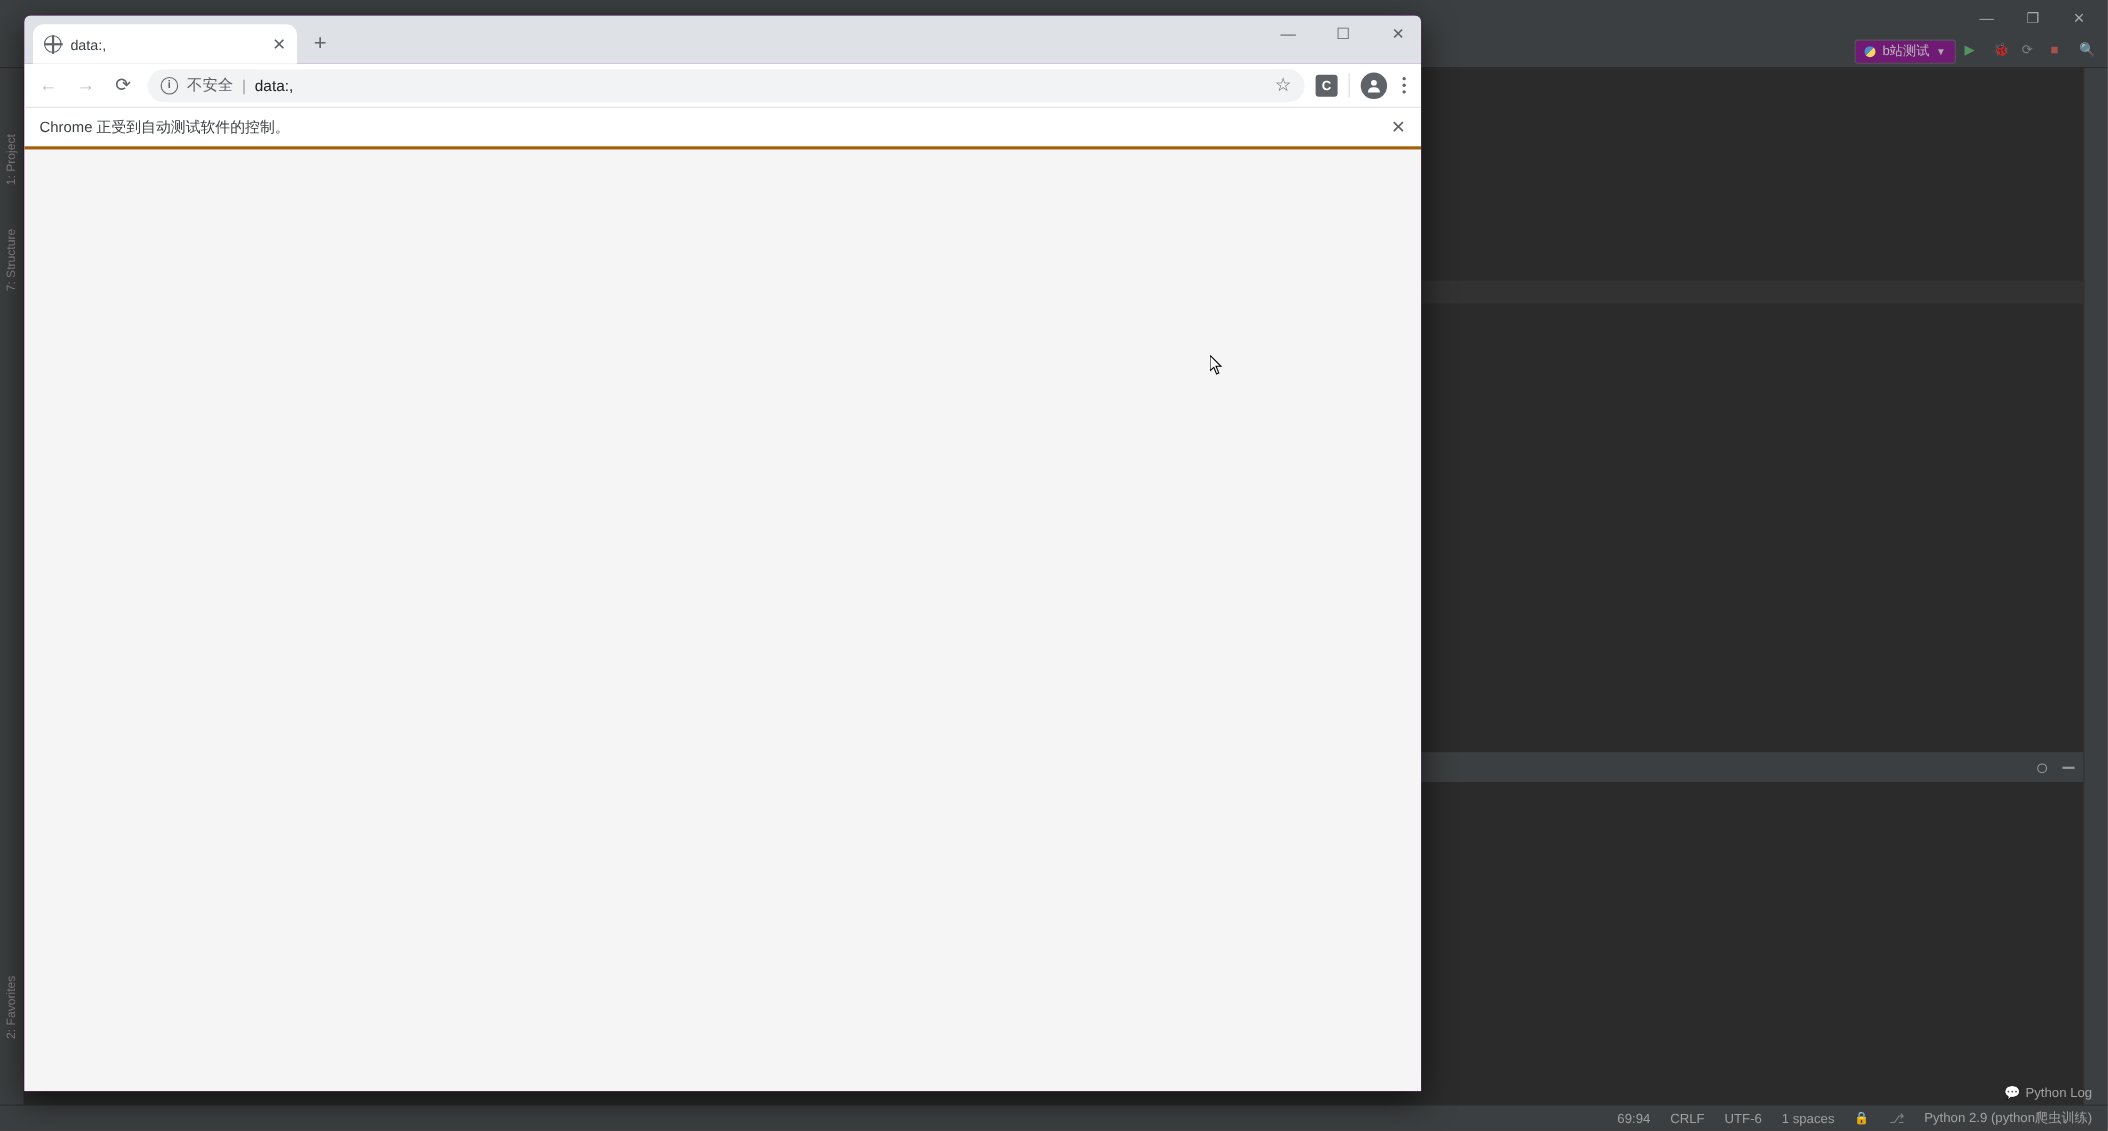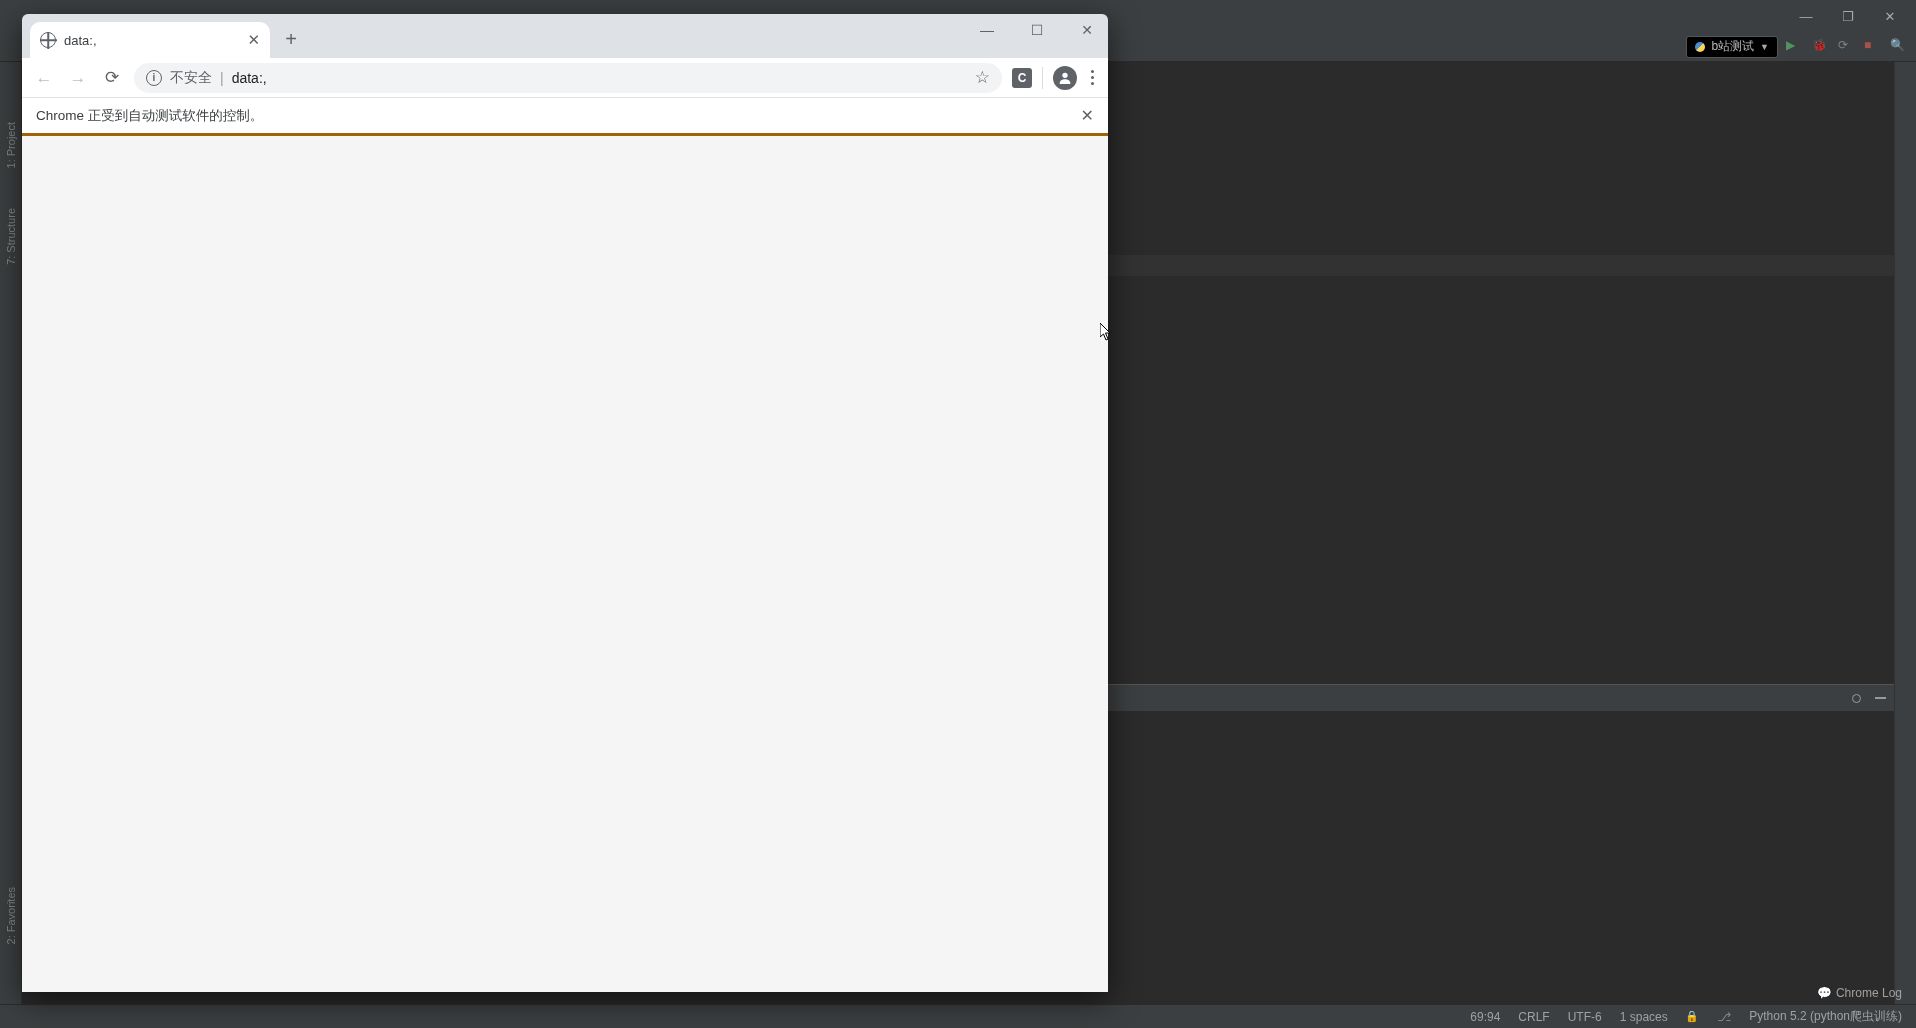--- a/index.html
+++ b/index.html
@@ -42,21 +42,21 @@
   display: flex;
   align-items: center;
   justify-content: flex-end;
   gap: 8px;
   padding: 0 8px;
   color: #bbbbbb;
   font-size: 12px;
 }
 .run-config {
   display: flex; align-items: center; gap: 6px;
-  background: #000000; border: 1px solid #555;
+  background: #701a75; border: 1px solid #555;
   border-radius: 3px; padding: 2px 8px; height: 22px;
 }
 .run-config .py-dot { width:10px;height:10px;border-radius:50%;background:linear-gradient(135deg,#4c8ecc 50%,#f9d55b 50%); }
 .run-config .caret { font-size: 9px; color: #aaa; }
 .ide-toolbtn { width:18px;height:18px;opacity:.8; }
 
 .ide-body {
   flex: 1;
   display: flex;
   position: relative;
@@ -124,21 +124,21 @@
   gap: 18px; padding: 0 14px;
   color:#a0a0a0; font-size: 12px;
 }
 .ide-status .eventlog { display:flex;align-items:center;gap:4px; }
 .ide-status .lock { font-size:11px; }
 
 
 .chrome-window {
   position: absolute;
   left: 22px; top: 14px;
-  width: 1086px; height: 978px;
+  width: 1270px; height: 978px;
   background: #a21caf;
   box-shadow: 0 8px 30px rgba(0,0,0,0.6);
   border-radius: 6px 6px 0 0;
   display:flex; flex-direction:column;
   overflow:hidden;
 }
 .chrome-tabstrip {
   height: 44px;
   background: #dee1e6;
   display:flex; align-items:flex-end;
@@ -283,24 +283,24 @@
     <div class="ide-right-gutter"></div>
   </div>
 
   <div class="ide-status">
     <span>69:94</span>
     <span>CRLF</span>
     <span>UTF-6</span>
     <span>1 spaces</span>
     <span class="lock">🔒</span>
     <span style="opacity:.7;">⎇</span>
-    <span>Python 5.2 (python爬虫训练)</span>
+    <span>Python 2.9 (python爬虫训练)</span>
     <span class="eventlog" style="position:absolute;right:14px;bottom:28px;">
       <span>💬</span>
-      <span>Chrome Log</span>
+      <span>Python Log</span>
     </span>
   </div>
 </div>
 
 <div class="chrome-window">
   <div class="chrome-tabstrip">
     <div class="chrome-tab">
       <span class="favicon"></span>
       <span>data:,</span>
       <span class="tabclose">✕</span>

